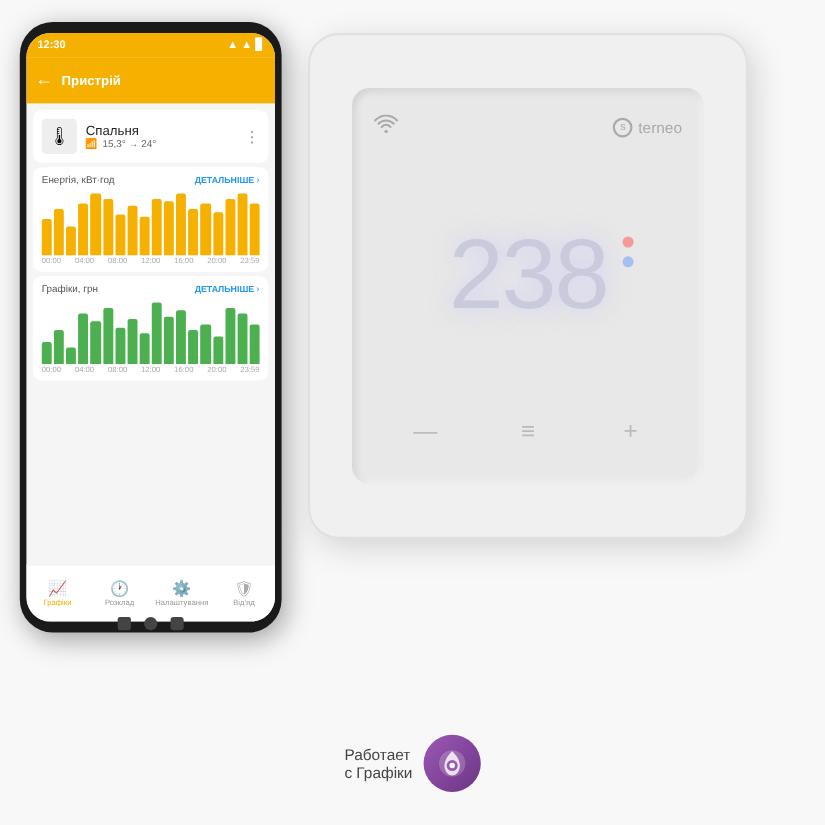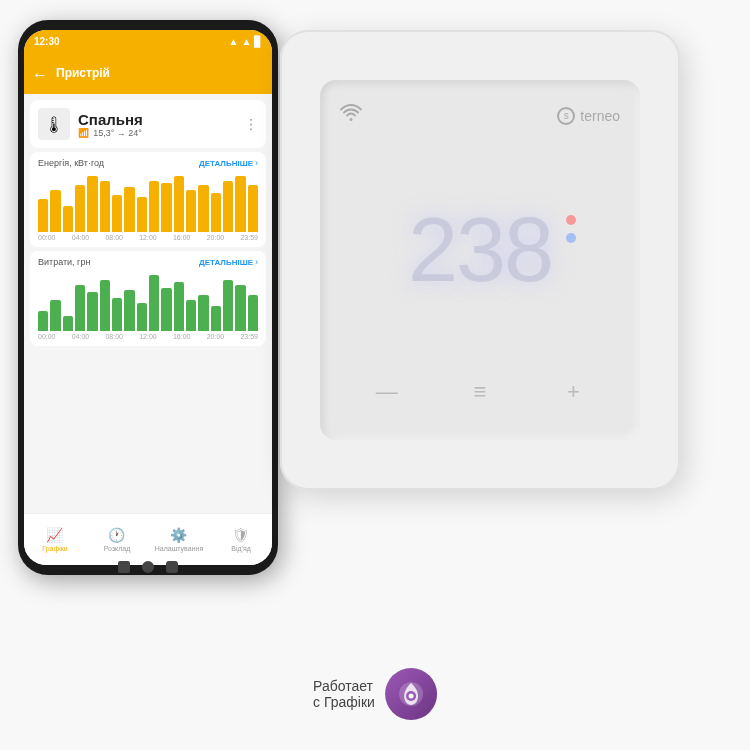--- a/index.html
+++ b/index.html
@@ -21,21 +21,21 @@
 
     
     .phone-wrap {
       position: absolute;
       top: 20px;
       left: 18px;
       width: 220px;
       height: 555px;
     }
     .phone-outer {
-      width: 260px;
+      width: 238px;
       height: 555px;
       background: #1a1a1a;
       border-radius: 30px;
       position: relative;
       box-shadow: 4px 6px 24px rgba(0,0,0,0.35);
       overflow: hidden;
     }
     .phone-screen {
       position: absolute;
       top: 10px;
@@ -87,21 +87,21 @@
       align-items: center;
       gap: 8px;
     }
     .device-icon-box {
       width: 32px; height: 32px;
       background: #eee;
       border-radius: 4px;
       display: flex; align-items: center; justify-content: center;
     }
     .device-info { flex: 1; }
-    .device-name { font-size: 15px; font-weight: bold; color: #222; }
+    .device-name { font-size: 12px; font-weight: normal; color: #222; }
     .device-sub { font-size: 9px; color: #666; display: flex; align-items: center; gap: 4px; }
     .wifi-icon { color: #f5b000; font-size: 9px; }
     .menu-dots { font-size: 14px; color: #999; }
 
     
     .date-row {
       padding: 4px 10px;
       font-size: 9px;
       color: #555;
       display: flex; align-items: center; gap: 3px;
@@ -393,21 +393,21 @@
           <span>08:00</span>
           <span>12:00</span>
           <span>16:00</span>
           <span>20:00</span>
           <span>23:59</span>
         </div>
       </div>
 
       <div class="chart-section" style="margin-top:4px;">
         <div class="chart-header">
-          <span class="chart-label">Витрати, грн</span>
+          <span class="chart-label">Графіки, грн</span>
           <span style="display:flex;align-items:center;gap:2px;">
             <span class="chart-detail">ДЕТАЛЬНІШЕ</span>
             <span class="chart-chevron">›</span>
           </span>
         </div>
         <div class="bar-chart" id="cost-bars">
             <div class="bar green" style="height: 20.3636px;"></div>
             <div class="bar green" style="height: 30.5455px;"></div>
             <div class="bar green" style="height: 15.2727px;"></div>
             <div class="bar green" style="height: 45.8182px;"></div>

